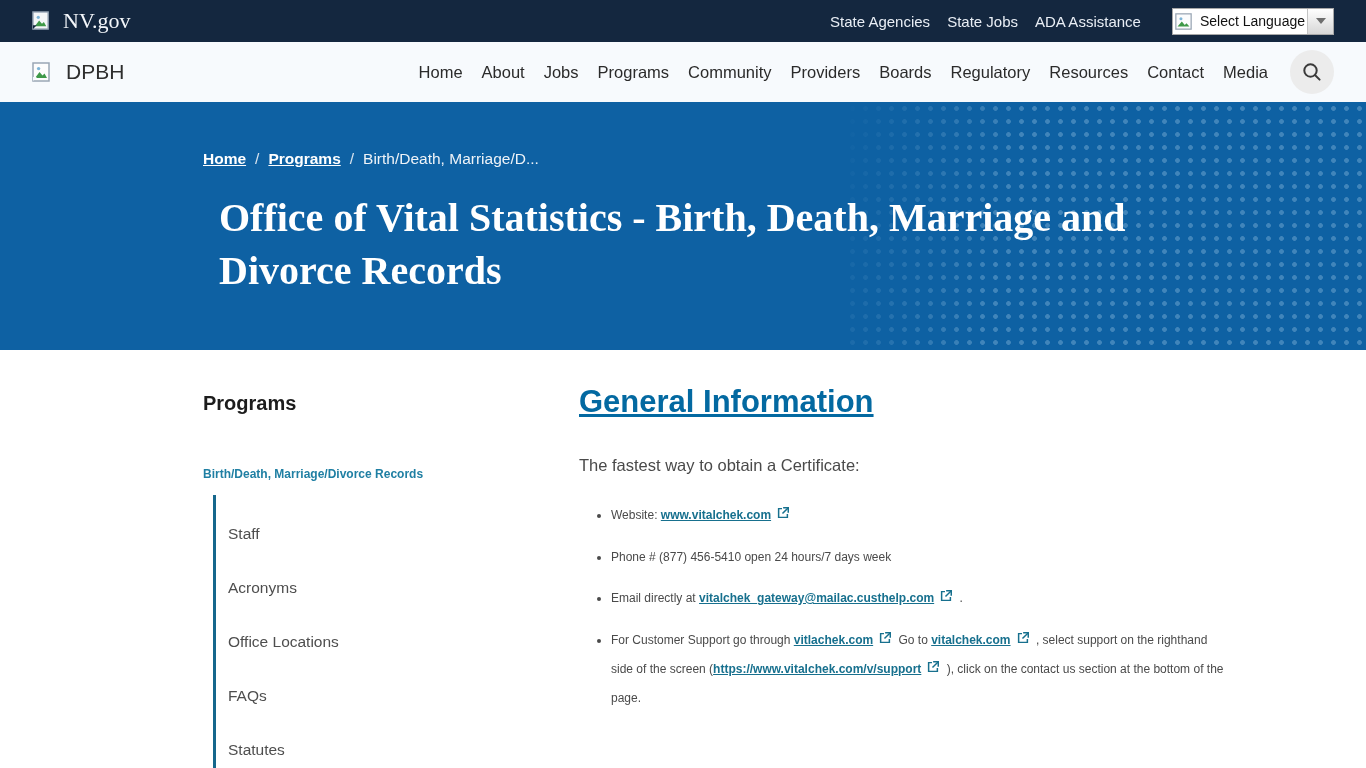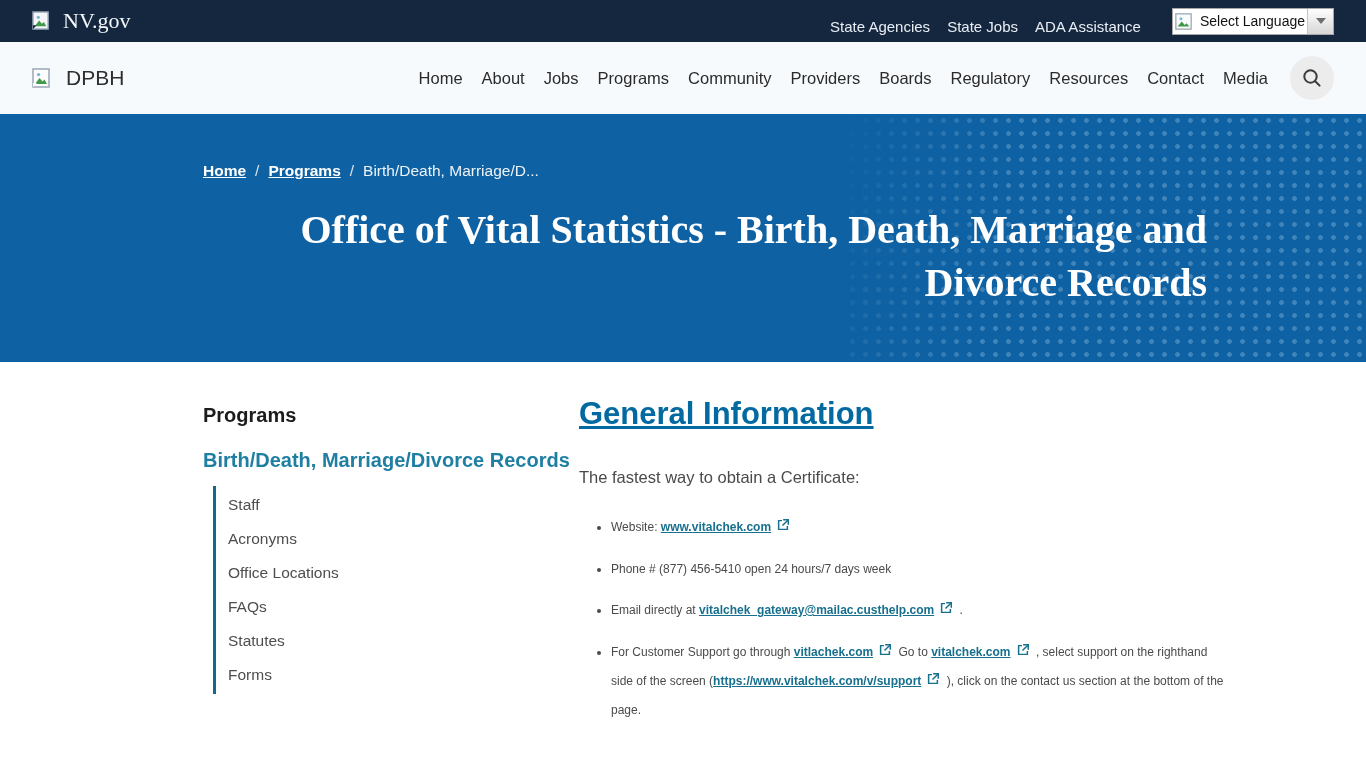--- a/index.html
+++ b/index.html
@@ -14,42 +14,42 @@
   
   .topbar {
     height:42px; background:#14273f;
     display:flex; align-items:center;
     padding:0 32px;
   }
   .brand-nv {
     display:flex; align-items:center; gap:12px;
     color:#f3f6fa; font-family:"Liberation Serif", serif; font-size:22px;
   }
-  .topbar-right { margin-left:auto; display:flex; align-items:flex-end; gap:17px; }
+  .topbar-right { margin-left:auto; display:flex; align-items:center; gap:17px; }
   .topbar-link { color:#e9eef5; font-size:15px; cursor:pointer; }
 
   .lang-widget {
     background:#ffffff; border:1px solid #a8a8a8; height:27px;
     display:flex; align-items:stretch; margin-left:14px; cursor:pointer;
   }
   .lang-main { display:flex; align-items:center; gap:8px; padding:0 2px; font-size:14px; color:#111; }
   .lang-arrow {
     width:26px; border-left:1px solid #c4c4c4;
     background:linear-gradient(#fefefe,#d7d7d7);
     display:flex; align-items:center; justify-content:center;
   }
   .tri-down {
     width:0; height:0;
     border-left:5px solid transparent; border-right:5px solid transparent;
     border-top:6px solid #6e6e6e;
   }
 
   
   .mainnav {
-    height:72px; background:#f7fafd;
+    height:60px; background:#f7fafd;
     display:flex; align-items:center; padding:0 32px;
   }
   .brand-dpbh { display:flex; align-items:center; gap:14px; font-size:21px; color:#2e2e2e; }
   .nav-items { margin-left:auto; display:flex; align-items:center; gap:19px; }
   .nav-item { color:#2b2b2b; font-size:16.5px; cursor:pointer; }
   .search-btn {
     width:44px; height:44px; border-radius:50%; background:#ececec;
     display:flex; align-items:center; justify-content:center;
     margin-left:22px; cursor:pointer; border:none;
   }
@@ -62,39 +62,39 @@
       linear-gradient(100deg, #0e61a3 0%, rgba(14,97,163,0) 32%),
       radial-gradient(circle, rgba(180,215,240,0.30) 2px, rgba(180,215,240,0) 2.8px);
     background-size:100% 100%, 13px 13px;
   }
   .hero-inner { position:relative; padding:48px 0 0 203px; }
   .breadcrumb { display:flex; align-items:center; gap:9px; font-size:15.5px; }
   .bc-link { color:#ffffff; font-weight:700; text-decoration:underline; cursor:pointer; }
   .bc-sep { color:#d9e4ef; }
   .bc-current { color:#eef3f8; }
   .hero-title {
-    margin:24px 4px 0; max-width:1000px;
+    margin:24px 16px 0; max-width:1000px;
     color:#ffffff; font-family:"Liberation Serif", serif;
-    font-weight:700; font-size:40px; line-height:1.32;text-align:right;
+    font-weight:700; font-size:40px; line-height:1.32;
   }
 
   
   .content { display:flex; padding:34px 0 0 203px; }
 
   .sidebar { width:376px; flex:none; }
   .sidebar-heading { margin:8px 0 0; font-size:20px; font-weight:700; color:#1c1c1c; }
   .sidebar-active {
-    display:block; margin-top:22px;
-    color:#1f7fa3; font-weight:600; font-size:20px; cursor:pointer;
+    display:block; margin-top:52px;
+    color:#1f7fa3; font-weight:600; font-size:12px; cursor:pointer;
   }
   .sidebar-sub {
     list-style:none; margin:14px 0 0 10px; padding:2px 0 2px 12px;
     border-left:3px solid #16678c;
   }
-  .sidebar-sub li { padding:8px 0; }
+  .sidebar-sub li { padding:8px 0;margin-top:20px; }
   .sidebar-sub a { color:#4e4e4e; font-size:15.5px; cursor:pointer; }
   .sidebar-other {
     display:block; margin-top:23px;
     color:#262626; font-weight:600; font-size:16px; cursor:pointer;
   }
 
   .main { width:645px; }
   .main-heading { margin:0; font-size:31px; font-weight:700; color:#0369a1;text-decoration:underline; }
   .intro { margin:36px 0 0; color:#4a4a4a; font-size:16.5px; }
   .bullets { margin:26px 0 0; padding-left:32px; }

